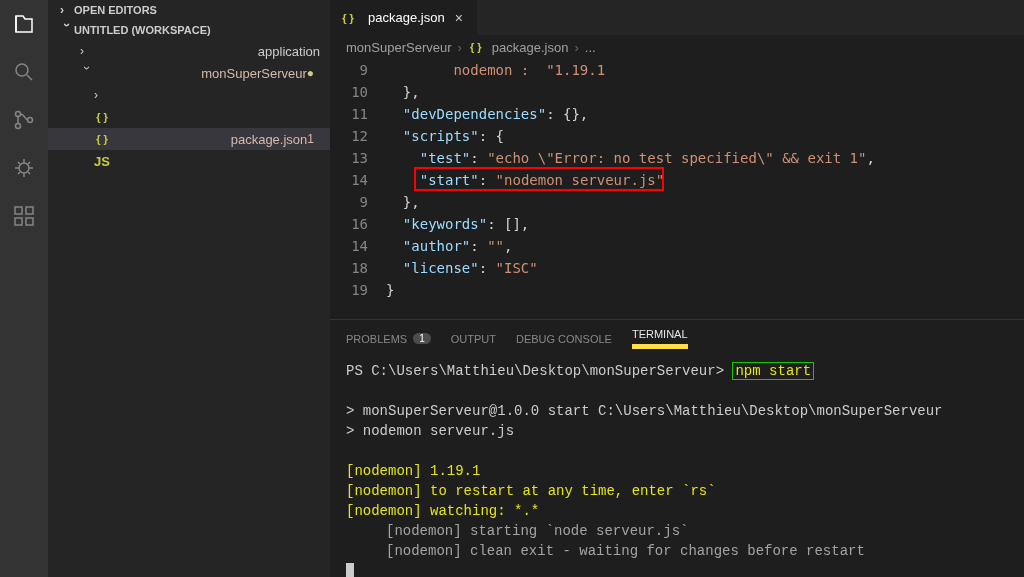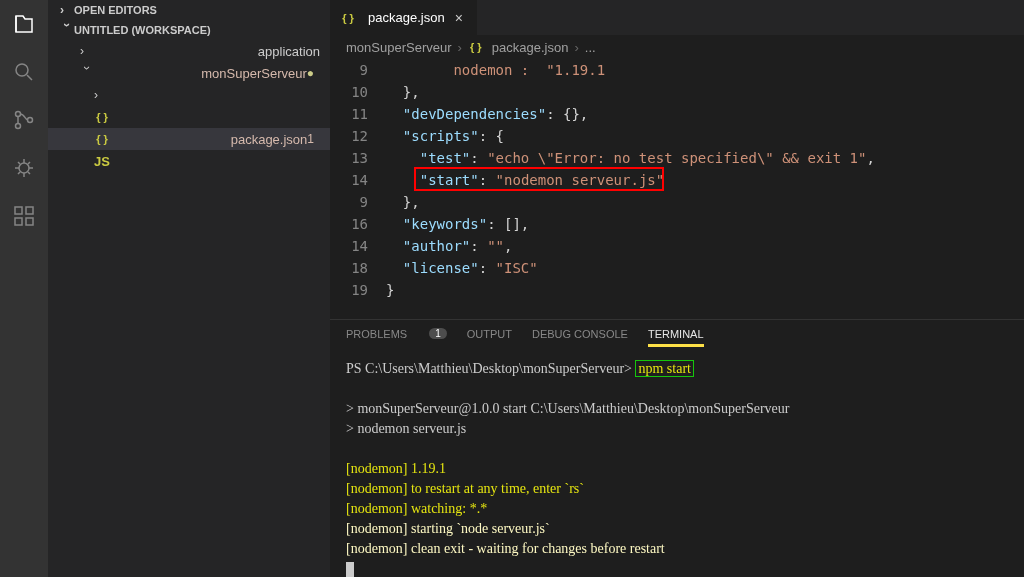--- a/index.html
+++ b/index.html
@@ -132,35 +132,35 @@
     background: #1e1e1e;
     display: flex; flex-direction: column;
   }
   .panel-tabs {
     display: flex;
     gap: 20px;
     padding: 8px 16px 6px 16px;
     font-size: 11px;
     color: #888888;
   }
-  .panel-tab { cursor: pointer; display: flex; align-items: flex-start; gap: 22px; }
-  .panel-tab.active { color: #e7e7e7; border-bottom: 3px solid #fde047; padding-bottom: 4px; }
+  .panel-tab { cursor: pointer; display: flex; align-items: center; gap: 6px; }
+  .panel-tab.active { color: #e7e7e7; border-bottom: 5px solid #fde047; padding-bottom: 4px; }
   .badge { background: #4d4d4d; color: #fff; border-radius: 8px; padding: 0 6px; font-size: 10px; }
   .terminal {
     flex: 1;
-    font-family: Liberation Serif, serif;
+    font-family: Liberation Mono, monospace;
     font-size: 14px;
     line-height: 20px;
     padding: 6px 16px;
     color: #cccccc;
     white-space: pre;
     overflow: hidden;
   }
   .t-yellow { color: #e5e510; }
-  .t-green  { color: #fef9c3; }
+  .t-green  { color: #a3a3a3; margin-left: 40px; }
   .cmd-box  { border:1px solid #16c60c; padding: 0 2px; }
   .cursor { display:inline-block; width:8px; height:16px; background:#cccccc; vertical-align:middle; }
 </style>
 </head>
 <body>
 
 <div class="activity-bar">
   <div class="activity-icon active">
     <svg viewBox="0 0 24 24" fill="none" stroke="currentColor" stroke-width="1.5">
         <path d="M4 4h7l2 3h7v13H4z"></path>

